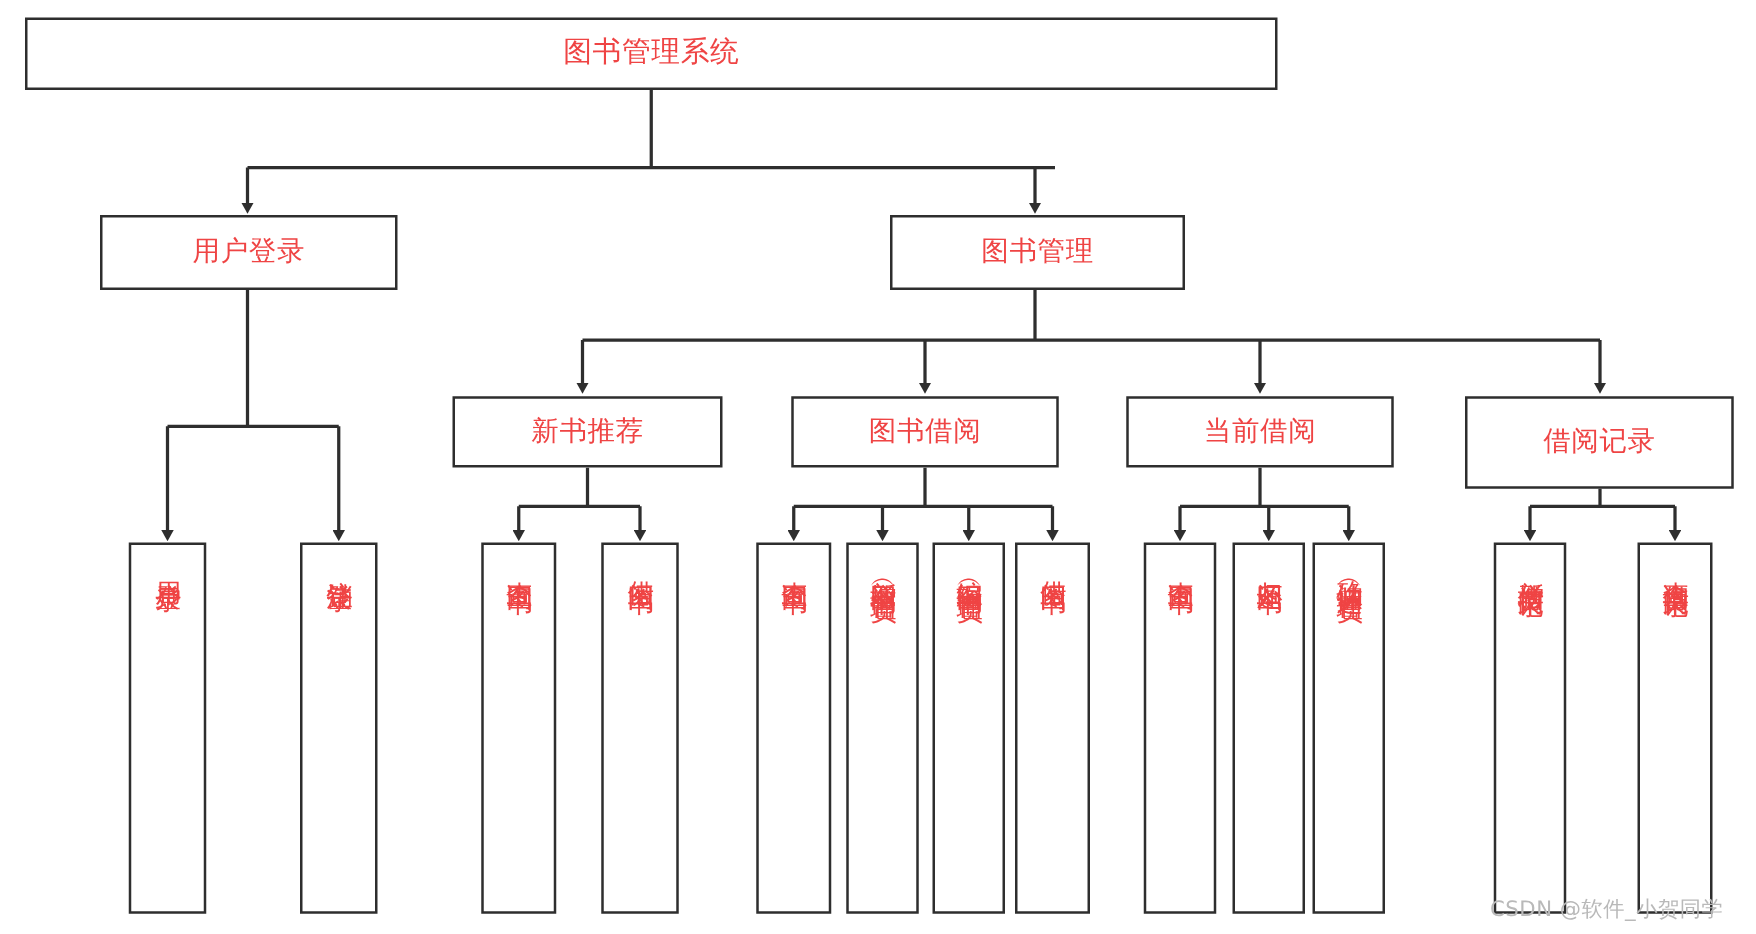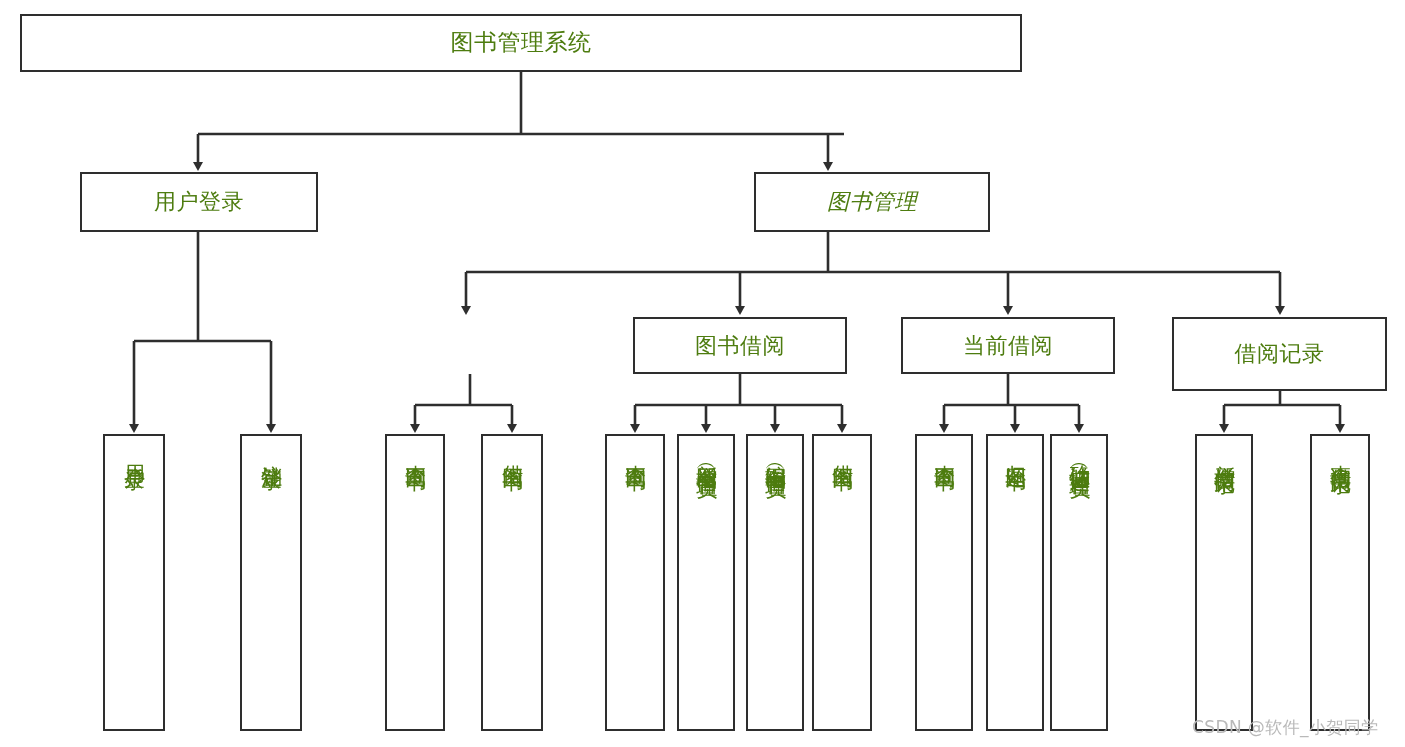--- a/index.html
+++ b/index.html
@@ -32,21 +32,21 @@
     border: 2.5px solid #2e2e2e;
     background: #ffffff;
     display: flex;
     align-items: center;
     justify-content: center;
     color: #262626;
   }
   .node .label {
     display: block;
     text-align: center;
-    color: #4d7c0f;
+    color: #ef4444;
     line-height: 1.18;
     letter-spacing: 0.5px;
   }
   
   .node.horiz .label {
     writing-mode: horizontal-tb;
     font-size: 22px;
   }
   .node.root .label {
     font-size: 23px;
@@ -130,24 +130,27 @@
   </svg>
 
   <div class="node horiz root" style="left:20px; top:14px; width:1002px; height:58px;">
     <span class="label">图书管理系统</span>
   </div>
 
   <div class="node horiz" style="left:80px; top:172px; width:238px; height:60px;">
     <span class="label">用户登录</span>
   </div>
 
-  <div class="node horiz" style="left:754px; top:172px; width:236px; height:60px;font-style:italic;">
+  <div class="node horiz" style="left:712px; top:172px; width:236px; height:60px;">
     <span class="label">图书管理</span>
   </div>
 
+  <div class="node horiz" style="left:362px; top:317px; width:216px; height:57px;">
+    <span class="label">新书推荐</span>
+  </div>
 
   <div class="node horiz" style="left:633px; top:317px; width:214px; height:57px;">
     <span class="label">图书借阅</span>
   </div>
 
   <div class="node horiz" style="left:901px; top:317px; width:214px; height:57px;">
     <span class="label">当前借阅</span>
   </div>
 
   <div class="node horiz" style="left:1172px; top:317px; width:215px; height:74px;">

